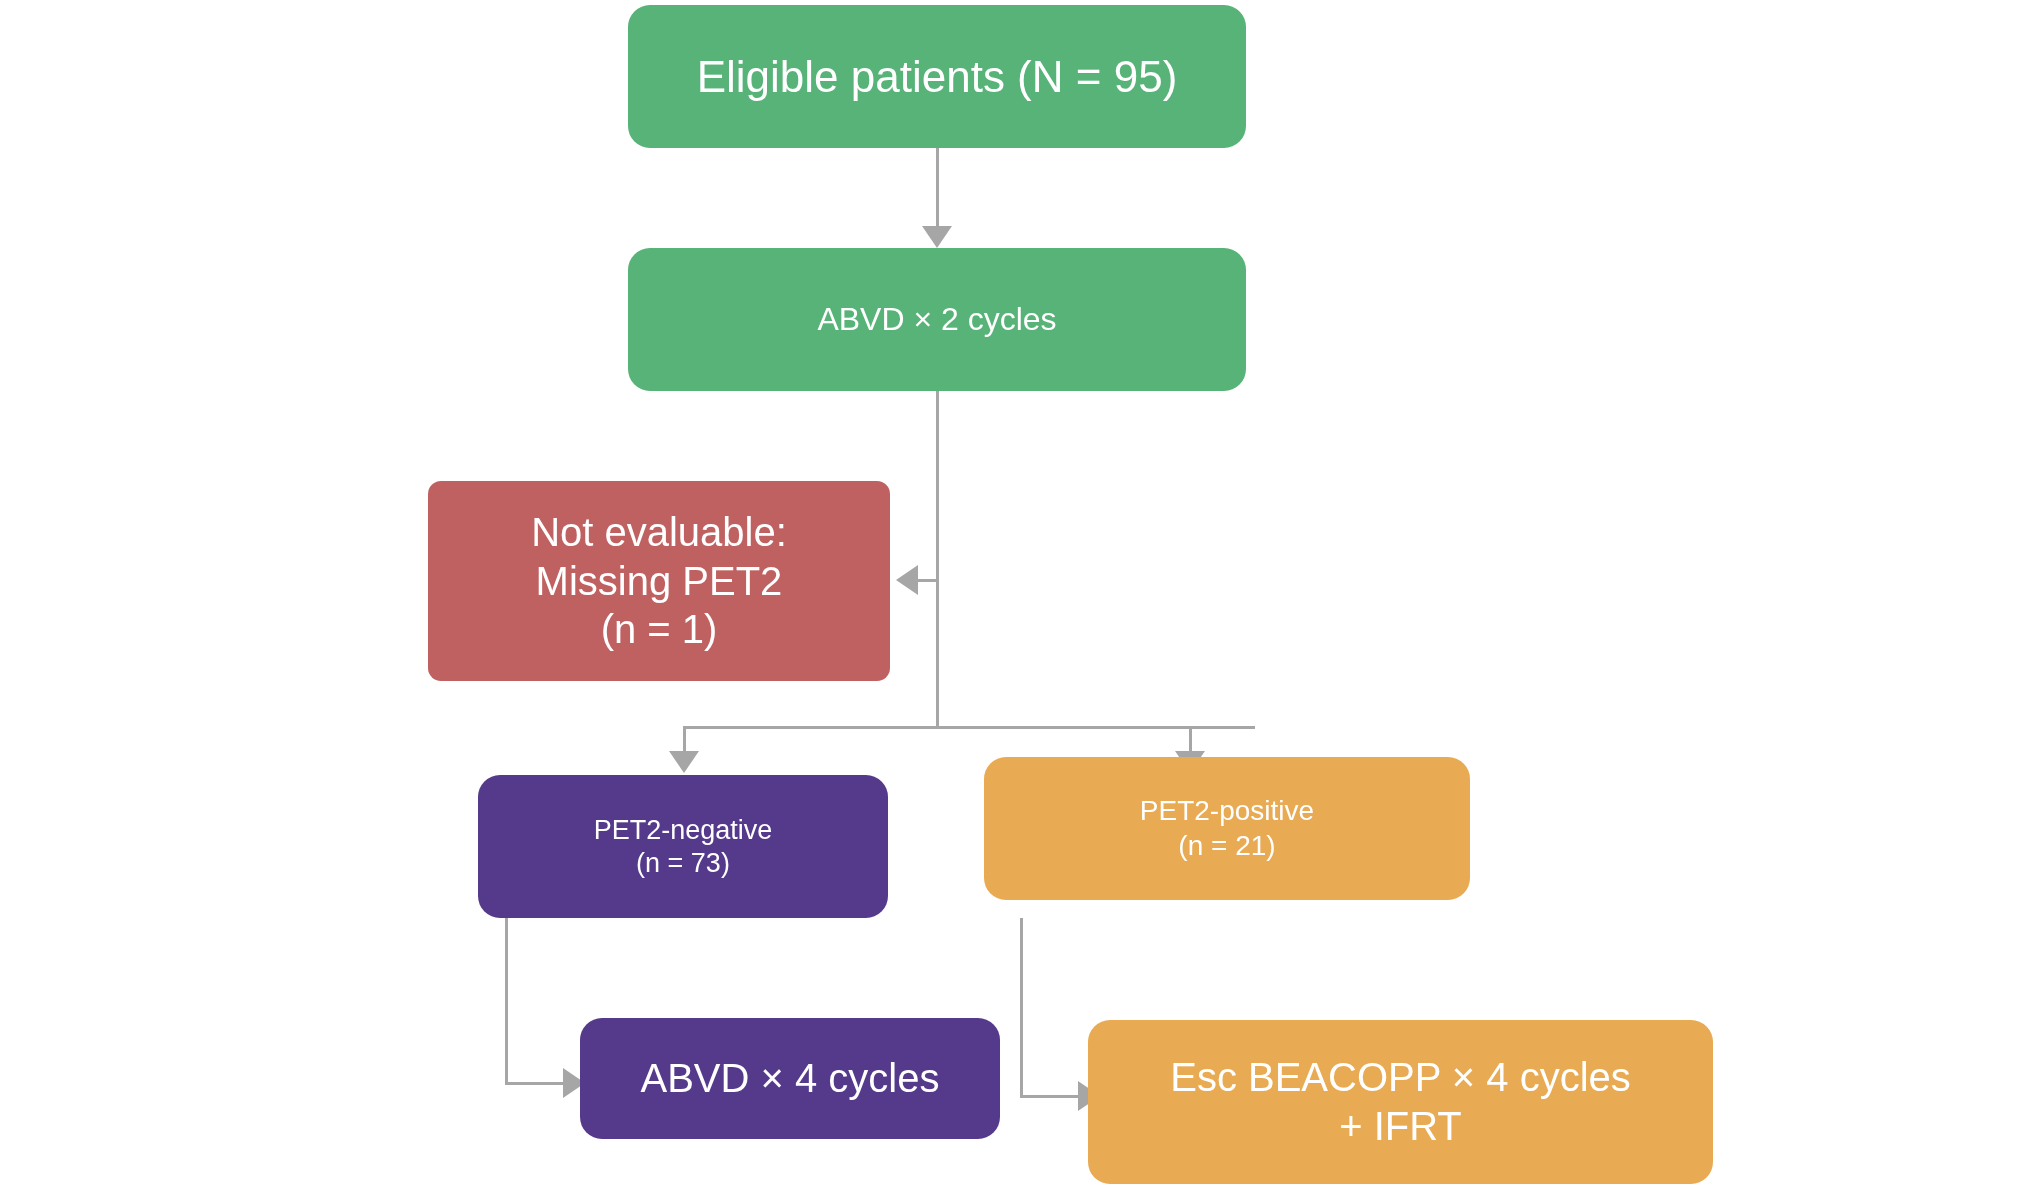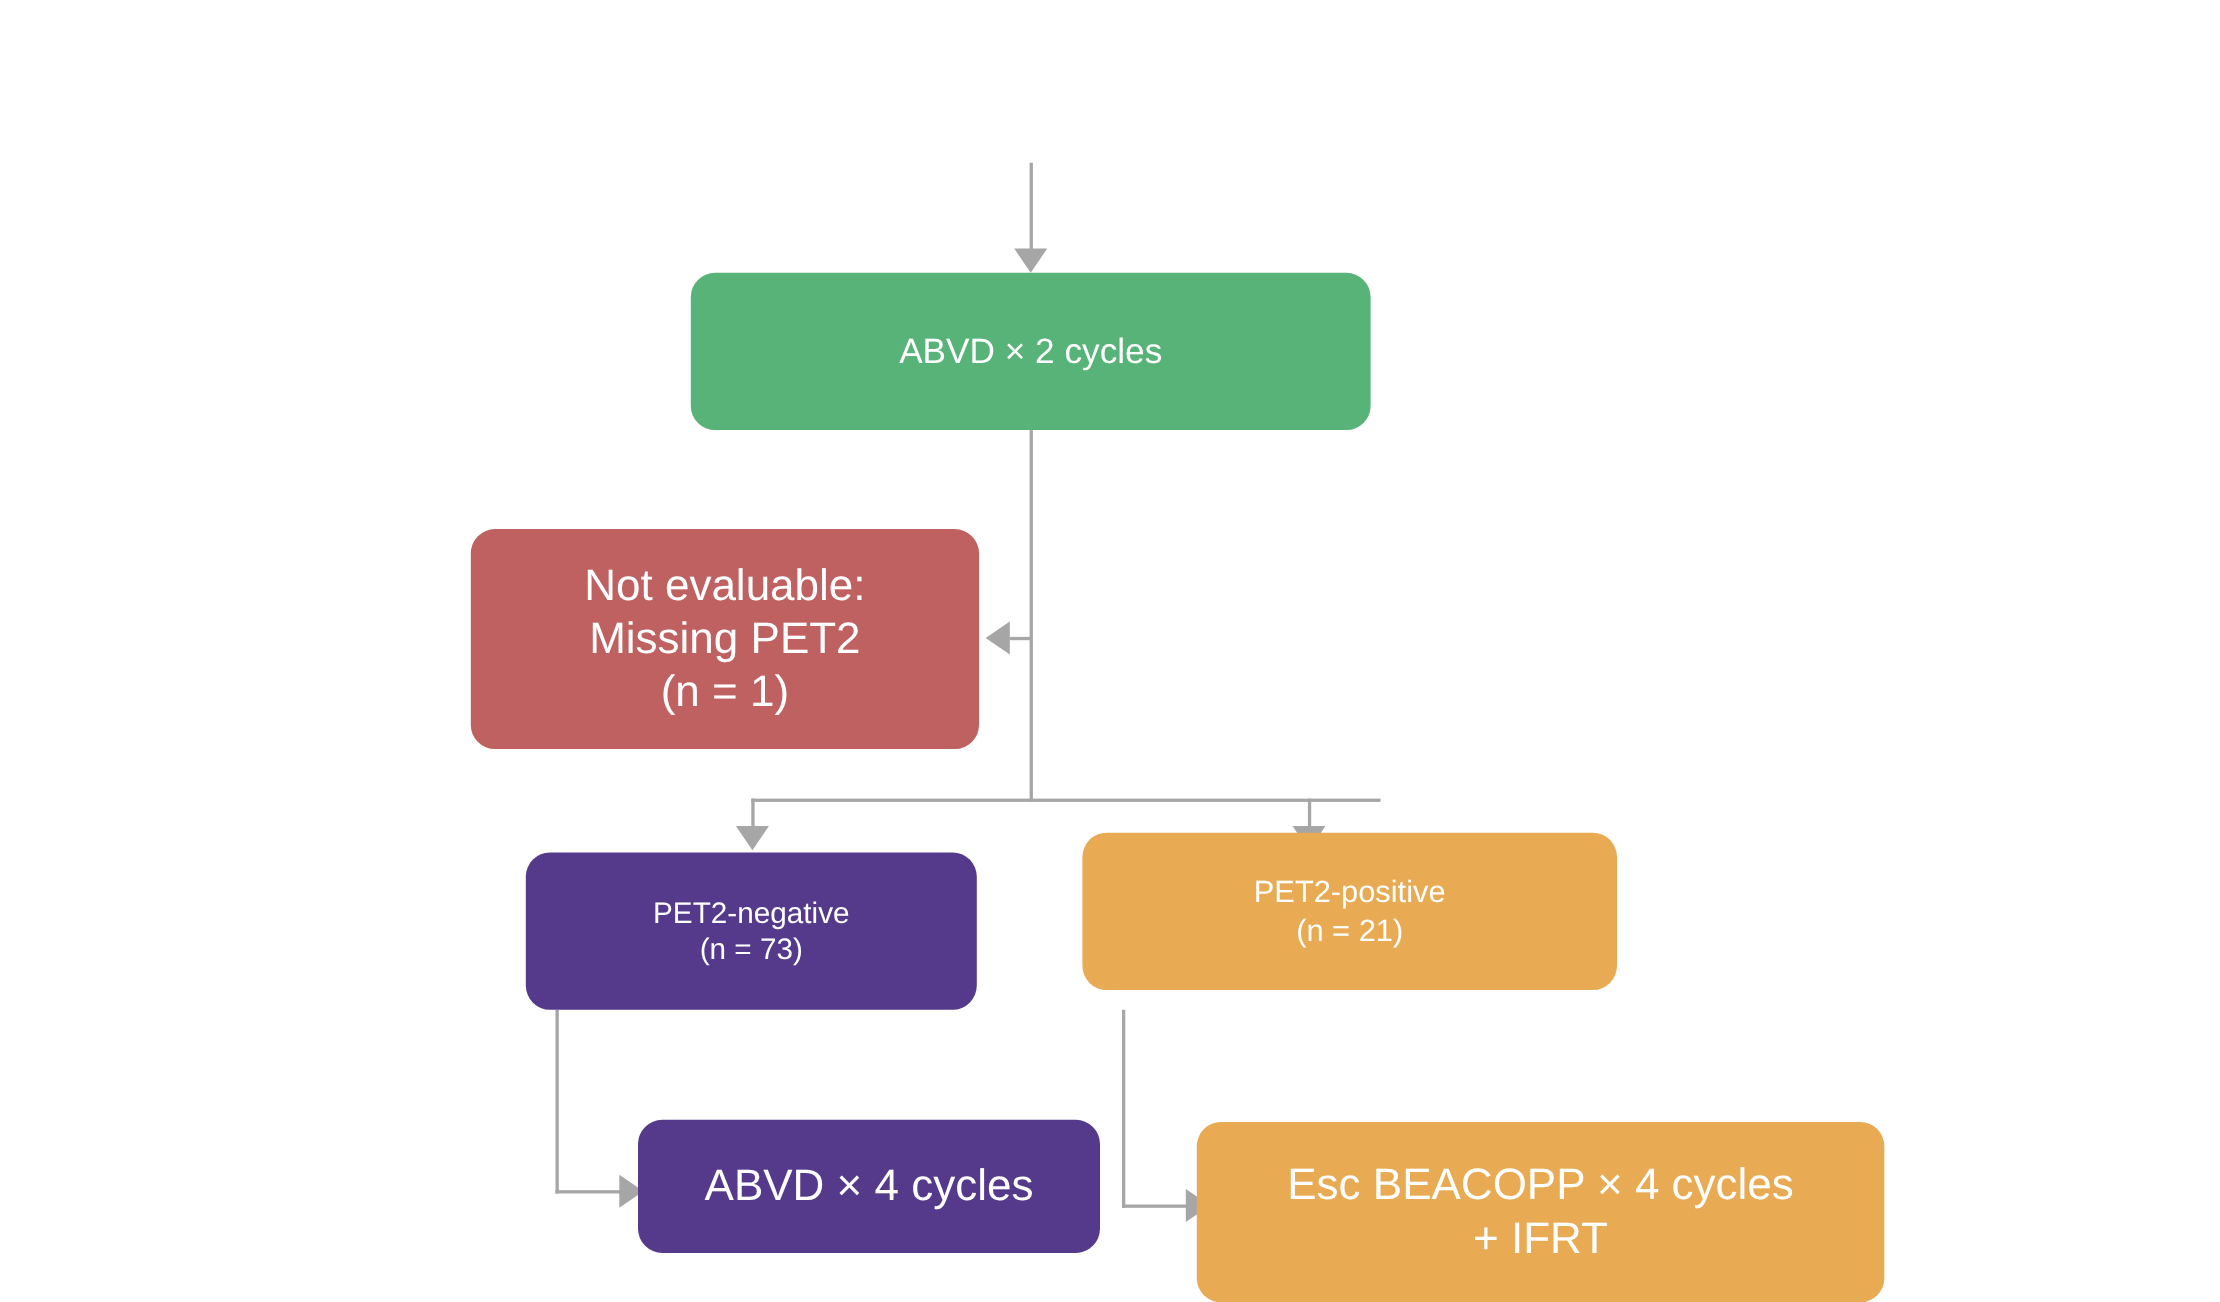--- a/index.html
+++ b/index.html
@@ -23,21 +23,21 @@
     justify-content: center;
     text-align: center;
     color: #ffffff;
     border-radius: 22px;
     line-height: 1.22;
     white-space: pre-line;
     padding: 4px 10px;
     z-index: 2;
   }
   .n-green      { background: #57b377; }
-  .n-red        { background: #c06161; }
+  .n-red        { background: #c06161; border-radius: 13px; }
   .n-purple     { background: #553a8c; }
   .n-orange     { background: #e8ab53; }
 
   
   #node-eligible   { left: 628px;  top: 5px;    width: 618px; height: 143px; font-size: 44px; }
   #node-abvd2      { left: 628px;  top: 248px;  width: 618px; height: 143px; font-size: 32px; }
   #node-noteval    { left: 428px;  top: 481px;  width: 462px; height: 200px; font-size: 40px; }
   #node-pet2neg    { left: 478px;  top: 775px;  width: 410px; height: 143px; font-size: 27px; }
   #node-pet2pos    { left: 984px;  top: 757px;  width: 486px; height: 143px; font-size: 28px; }
   #node-abvd4      { left: 580px;  top: 1018px; width: 420px; height: 121px; font-size: 40px; }
@@ -96,20 +96,21 @@
   <div class="arrow arrow-down" style="left:1175px; top:751px;"></div>
 
   <div class="ln vline" style="left:505px; top:918px; height:167px;"></div>
   <div class="ln hline" style="left:505px; top:1082px; width:60px;"></div>
   <div class="arrow arrow-right" style="left:563px; top:1068px;"></div>
 
   <div class="ln vline" style="left:1020px; top:918px; height:180px;"></div>
   <div class="ln hline" style="left:1020px; top:1095px; width:60px;"></div>
   <div class="arrow arrow-right" style="left:1078px; top:1081px;"></div>
 
+  <div class="node n-green" id="node-eligible">Eligible patients (N = 95)</div>
 
   <div class="node n-green" id="node-abvd2">ABVD × 2 cycles</div>
 
   <div class="node n-red" id="node-noteval">Not evaluable:
 Missing PET2
 (n = 1)</div>
 
   <div class="node n-purple" id="node-pet2neg">PET2-negative
 (n = 73)</div>
 

